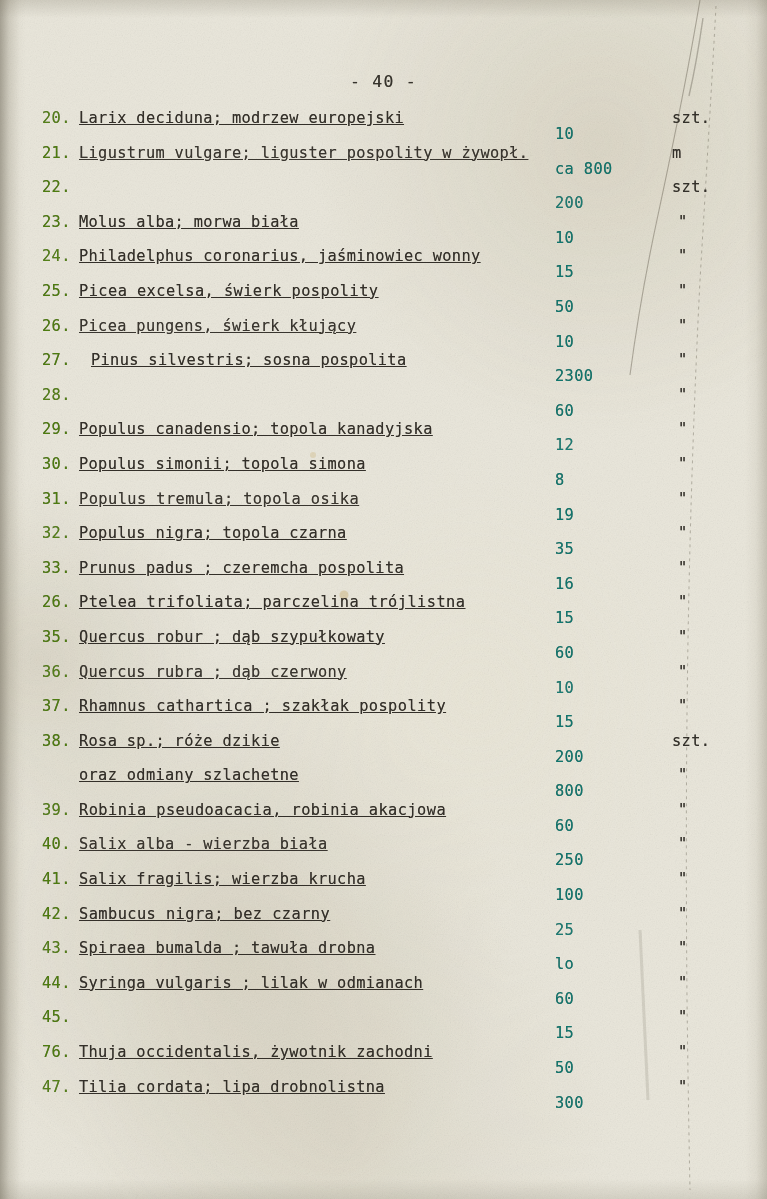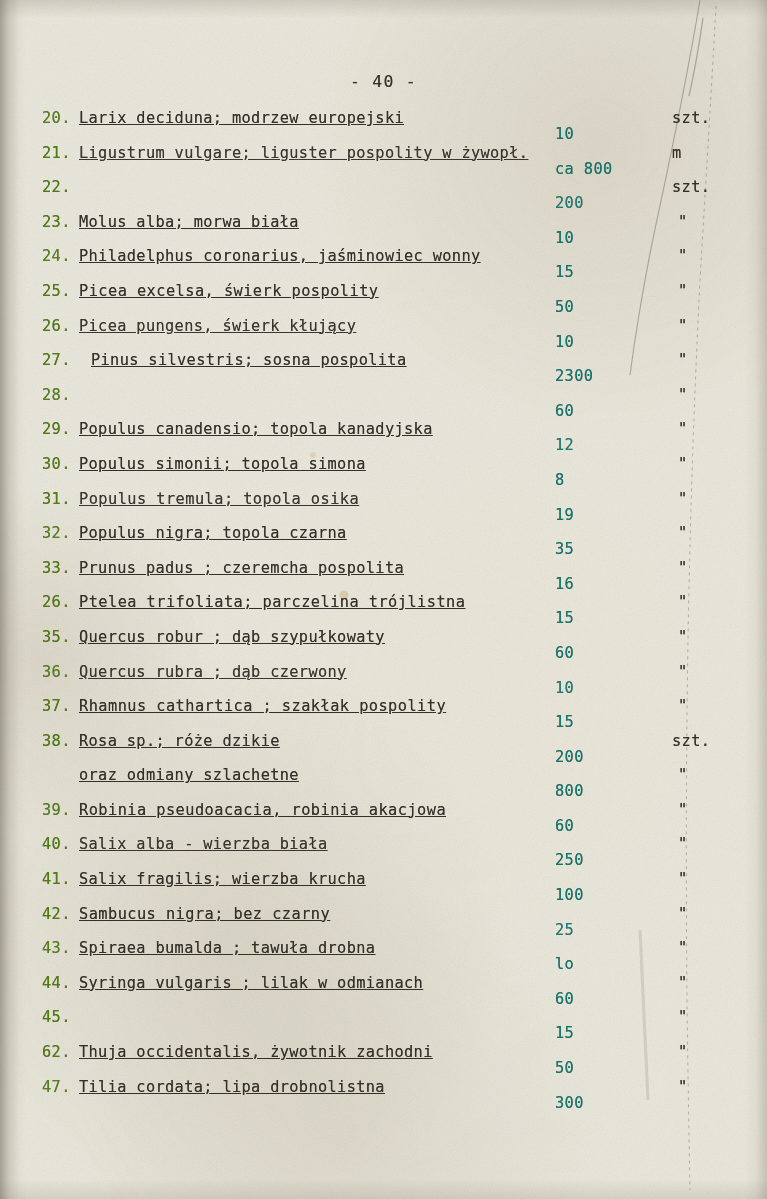--- a/index.html
+++ b/index.html
@@ -338,21 +338,21 @@
           <span class="r-name">Syringa vulgaris ; lilak w odmianach</span>
           <span class="r-qty">60</span>
           <span class="r-unit ditto">"</span>
         </div>
         <div class="row">
           <span class="r-num">45.</span>
           <span class="r-qty">15</span>
           <span class="r-unit ditto">"</span>
         </div>
         <div class="row">
-          <span class="r-num">62.</span>
+          <span class="r-num">76.</span>
           <span class="r-name">Thuja occidentalis, żywotnik zachodni</span>
           <span class="r-qty">50</span>
           <span class="r-unit ditto">"</span>
         </div>
         <div class="row">
           <span class="r-num">47.</span>
           <span class="r-name">Tilia cordata; lipa drobnolistna</span>
           <span class="r-qty">300</span>
           <span class="r-unit ditto">"</span>
         </div>

